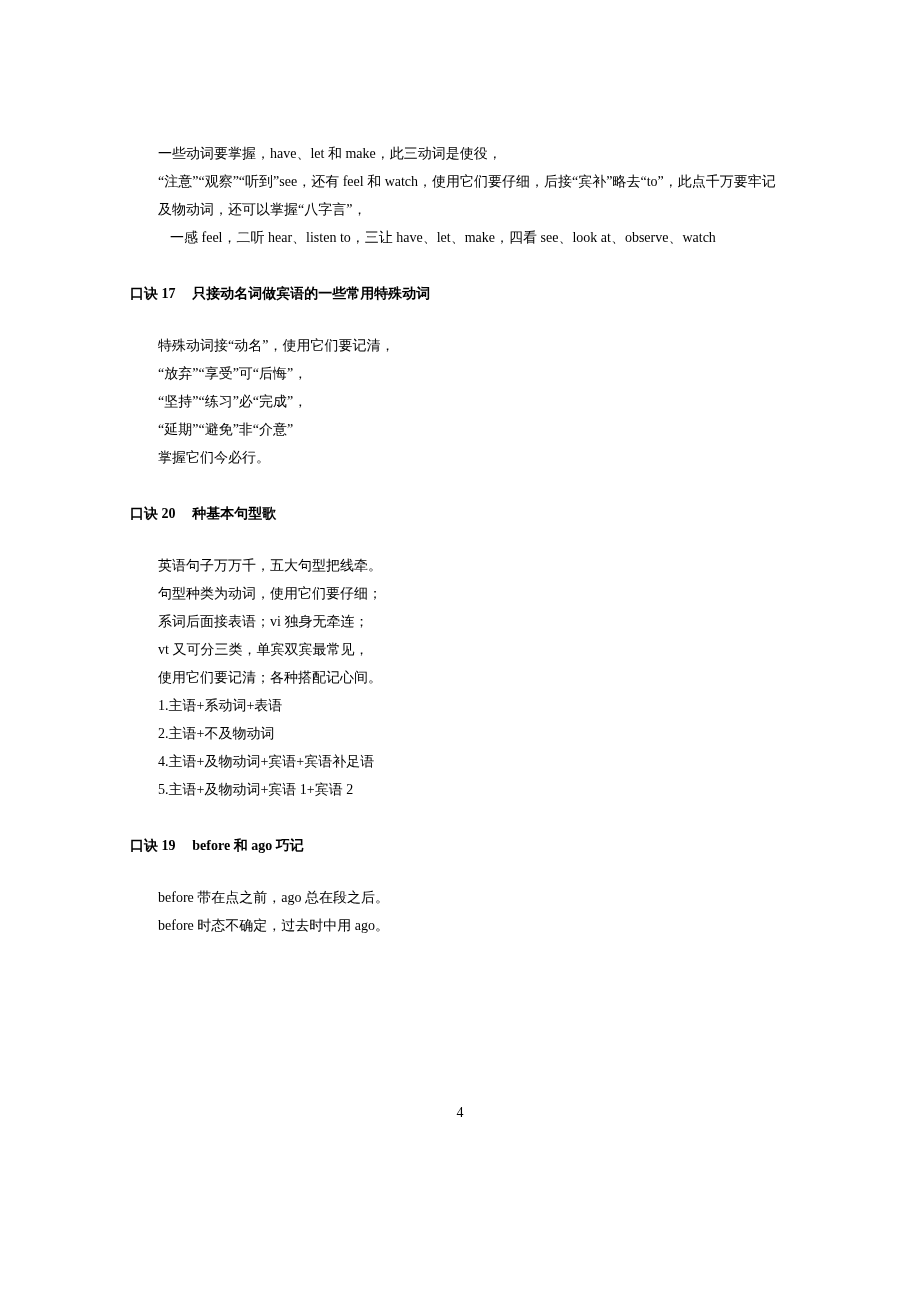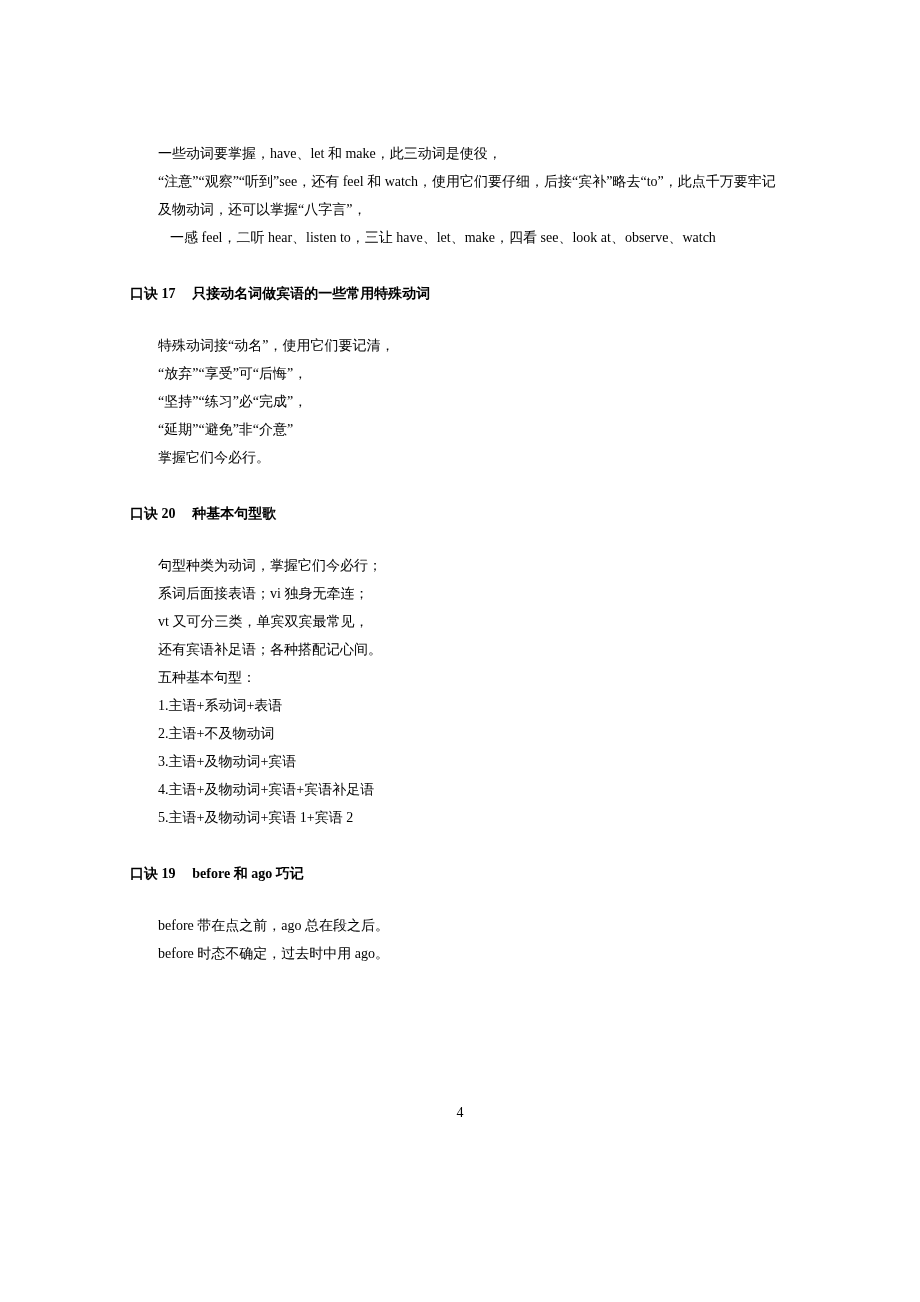--- a/index.html
+++ b/index.html
@@ -60,28 +60,27 @@
   </p>
   <p class="indent">特殊动词接“动名”，使用它们要记清，</p>
   <p class="indent">“放弃”“享受”可“后悔”，</p>
   <p class="indent">“坚持”“练习”必“完成”，</p>
   <p class="indent">“延期”“避免”非“介意”</p>
   <p class="indent">掌握它们今必行。</p>
 
   <p class="heading">
     <span class="h-num">口诀 20</span><span>种基本句型歌</span>
   </p>
-  <p class="indent">句型种类为动词，掌握它们今必行；</p>
+  <p class="indent">英语句子万万千，五大句型把线牵。</p>
+  <p class="indent">句型种类为动词，使用它们要仔细；</p>
   <p class="indent">系词后面接表语；vi 独身无牵连；</p>
   <p class="indent">vt 又可分三类，单宾双宾最常见，</p>
-  <p class="indent">还有宾语补足语；各种搭配记心间。</p>
-  <p class="indent">五种基本句型：</p>
+  <p class="indent">使用它们要记清；各种搭配记心间。</p>
   <p class="indent">1.主语+系动词+表语</p>
   <p class="indent">2.主语+不及物动词</p>
-  <p class="indent">3.主语+及物动词+宾语</p>
   <p class="indent">4.主语+及物动词+宾语+宾语补足语</p>
   <p class="indent">5.主语+及物动词+宾语 1+宾语 2</p>
 
   <p class="heading">
     <span class="h-num">口诀 19</span><span>before 和 ago 巧记</span>
   </p>
   <p class="indent">before 带在点之前，ago 总在段之后。</p>
   <p class="indent">before 时态不确定，过去时中用 ago。</p>
 
   <div class="page-number">4</div>

